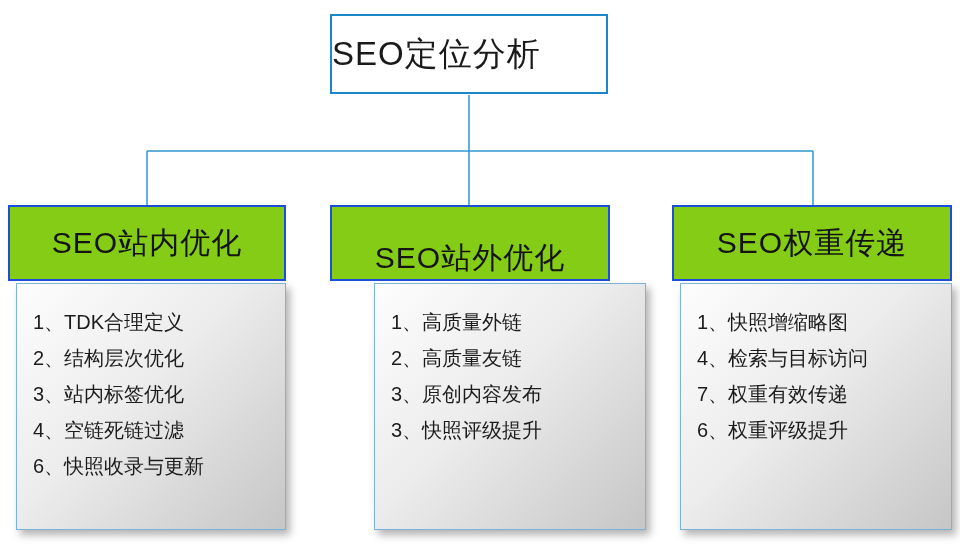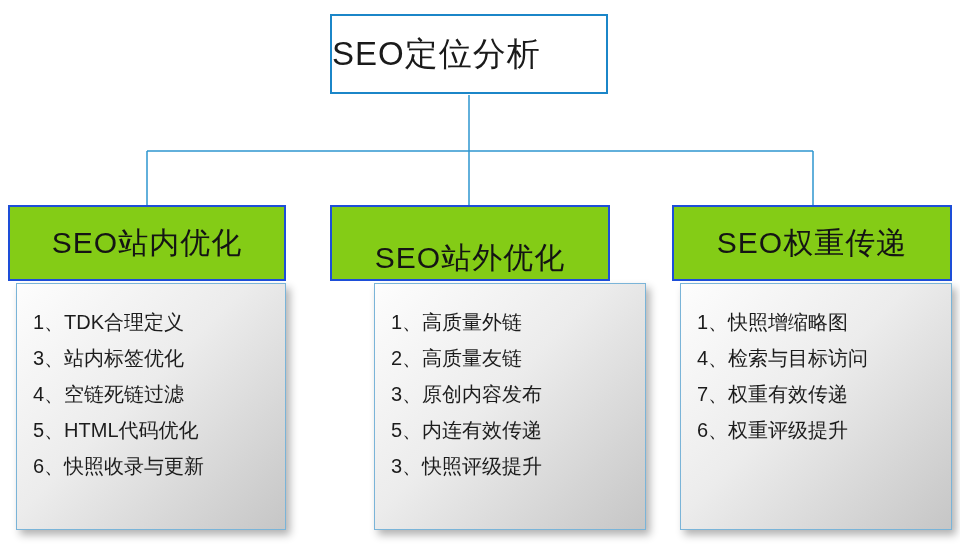--- a/index.html
+++ b/index.html
@@ -85,34 +85,33 @@
 
   <div class="root-box">
     <span>SEO定位分析</span>
   </div>
 
   <div class="col-header hdr-1">
     <span>SEO站内优化</span>
   </div>
   <div class="col-panel pan-1">
     <div class="item">1、TDK合理定义</div>
+    <div class="item">2、结构层次优化</div>
     <div class="item">3、站内标签优化</div>
     <div class="item">4、空链死链过滤</div>
-    <div class="item">5、HTML代码优化</div>
     <div class="item">6、快照收录与更新</div>
   </div>
 
   <div class="col-header hdr-2">
     <span>SEO站外优化</span>
   </div>
   <div class="col-panel pan-2">
     <div class="item">1、高质量外链</div>
     <div class="item">2、高质量友链</div>
     <div class="item">3、原创内容发布</div>
-    <div class="item">5、内连有效传递</div>
     <div class="item">3、快照评级提升</div>
   </div>
 
   <div class="col-header hdr-3">
     <span>SEO权重传递</span>
   </div>
   <div class="col-panel pan-3">
     <div class="item">1、快照增缩略图</div>
     <div class="item">4、检索与目标访问</div>
     <div class="item">7、权重有效传递</div>

